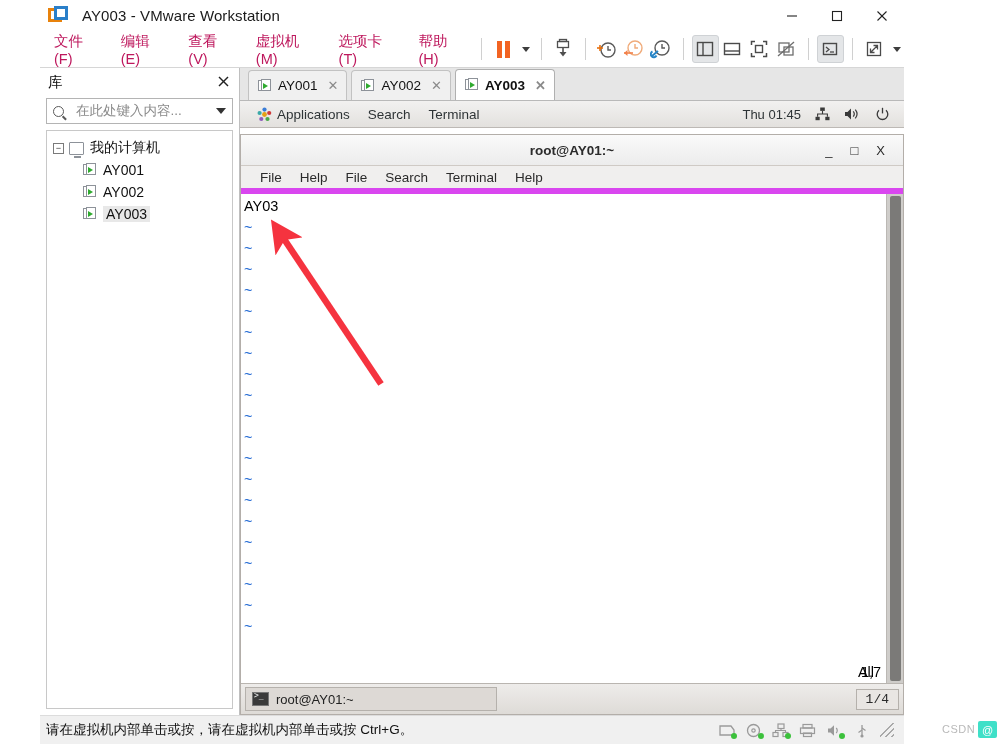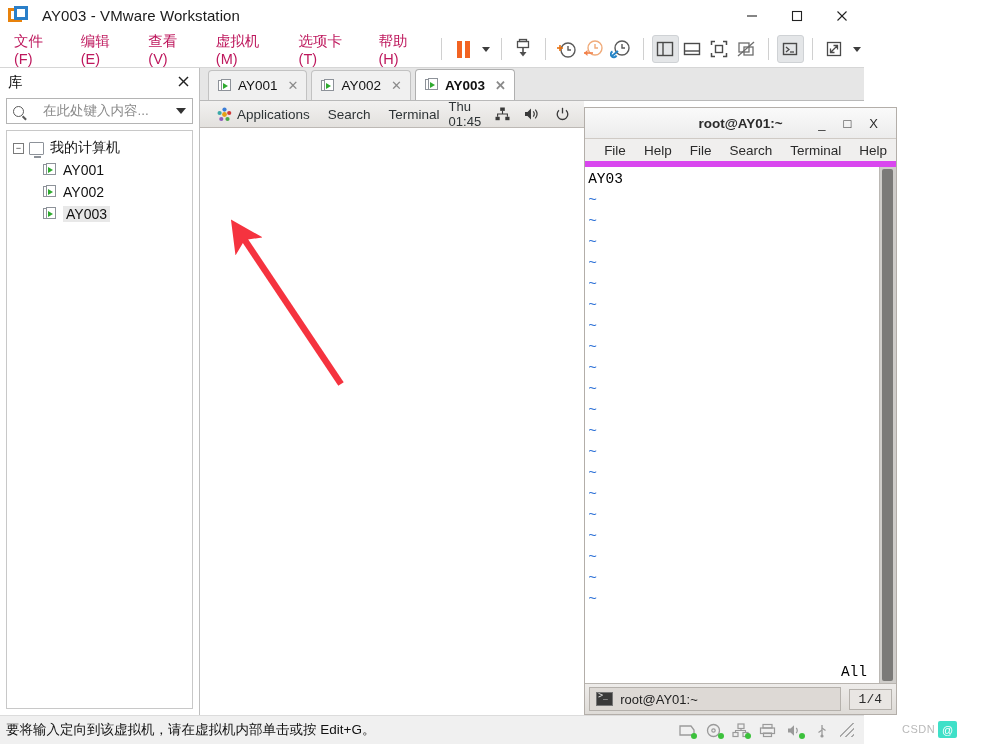--- a/index.html
+++ b/index.html
@@ -6,21 +6,21 @@
   html, body {
     width: 1004px; height: 744px;
     font-family: "Liberation Sans", sans-serif;
     background: #ffffff;
     overflow: hidden;
   }
   #app {
     position: relative;
     width: 864px; height: 744px;
     background: #f0f0f0;
-    display: flex; flex-direction: column;
+    display: flex; flex-direction: column; margin-left: 40px;
   }
 
   
   .titlebar {
     height: 31px; min-height: 31px;
     background: #ffffff;
     display: flex; align-items: center;
     position: relative;
   }
   .app-logo { margin-left: 8px; width: 22px; height: 22px; position: relative; }
@@ -84,21 +84,21 @@
   }
   .lib-head {
     height: 28px; display:flex; align-items:center;
     padding: 0 8px; justify-content:space-between;
   }
   .lib-title { font-size:14.5px; color:#111; font-weight:400; }
   .lib-close { font-size:14px; color:#222; width:16px; text-align:center; }
   .lib-search {
     margin: 2px 6px 6px 6px; height:26px;
     border:1px solid #b4b4b4; background:#fff;
-    display:flex; align-items:center; gap:19px; padding: 0 6px;
+    display:flex; align-items:center; gap:12px; padding: 0 6px;
   }
   .mag {
     width:11px;height:11px;border:1.6px solid #5a5a5a;border-radius:50%;
     position:relative; flex:none;
   }
   .mag::after{
     content:""; position:absolute; right:-4px; bottom:-3px;
     width:5px;height:1.6px;background:#5a5a5a;transform:rotate(45deg);
   }
   .lib-search-ph { flex:1; font-size:13.5px; color:#8a8a8a; white-space:nowrap; overflow:hidden; }
@@ -145,21 +145,21 @@
   .tab {
     height: 30px; display:flex; align-items:center; gap:6px;
     padding: 0 8px 0 9px; margin-right:4px;
     background:#f0f0f0; border:1px solid #c2c2c2; border-bottom:none;
     border-radius: 4px 4px 0 0; font-size:13.5px; color:#111;
   }
   .tab.active { background:#ffffff; font-weight:bold; border-color:#b0b0b0; height:31px; }
   .tab .x { color:#8a8a8a; font-size:13px; margin-left:4px; }
 
   
-  .guest { flex:1; display:flex; flex-direction:row; min-height:0; background:#ffffff; position:relative; }
+  .guest { flex:1; display:flex; flex-direction:column; min-height:0; background:#ffffff; position:relative; }
 
   .gnome-top {
     height: 27px; min-height:27px; display:flex; align-items:center;
     background: linear-gradient(#f2f1f0,#e3e1de);
     border-bottom:1px solid #bdb9b5;
     font-size:13.5px; color:#2e3436; padding-left:8px;
   }
   .gt-item { padding: 0 9px; }
   .gspacer { flex:1; }
   .clock { font-size:13px; color:#2e3436; margin-right:14px; }
@@ -185,21 +185,21 @@
   .term-menu {
     height: 28px; min-height:28px; display:flex; align-items:center;
     background:#f0efee; border-bottom:6px solid #d946ef;
     padding-left:10px; font-size:13.5px; color:#2b2b2b;
   }
   .tm-item { padding: 0 9px; }
 
   .term-body { flex:1; display:flex; min-height:0; background:#ffffff; }
   .term-text {
     flex:1; position:relative; overflow:hidden;
-    font-family: Liberation Mono, monospace;
+    font-family: Liberation Sans, sans-serif;
     font-size: 14.5px; line-height: 21px;
     padding: 2px 0 0 3px; color:#000;
   }
   .term-line { height:21px; white-space:pre; }
   .term-line.tilde { color:#2a6fd6; }
   .term-status {
     position:absolute; left:0; right:0; bottom:0; height:21px;
     display:flex; align-items:center;
   }
   .ts-pos { position:absolute; left:620px; }
@@ -598,21 +598,21 @@
               <path d="M0,0 L5,2.5 L0,5 L1.2,2.5 Z" fill="#f5333f"></path>
             </marker>
           </defs>
           <line x1="141" y1="283" x2="36" y2="126" stroke="#f5333f" stroke-width="6.5" marker-end="url(#ah)"></line>
         </svg>
       </div>
     </div>
   </div>
 
   <div class="statusbar">
-    <span>要将输入定向到该虚拟机，请在虚拟机内部单击或按 Edit+G。</span>
+    <span>请在虚拟机内部单击或按，请在虚拟机内部单击或按 Ctrl+G。</span>
     <div class="sb-right">
       <div class="sb-ic">
         <svg width="18" height="15" viewBox="0 0 18 15">
             <path d="M2 3 H13 L16 7 V12 H2 Z" fill="none" stroke="#9a9a9a" stroke-width="1.3"></path>
           </svg>
         <div class="dot"></div>
       </div>
       <div class="sb-ic">
         <svg width="18" height="15" viewBox="0 0 18 15">
             <circle cx="8.5" cy="7.5" r="6" fill="none" stroke="#9a9a9a" stroke-width="1.3"></circle>

